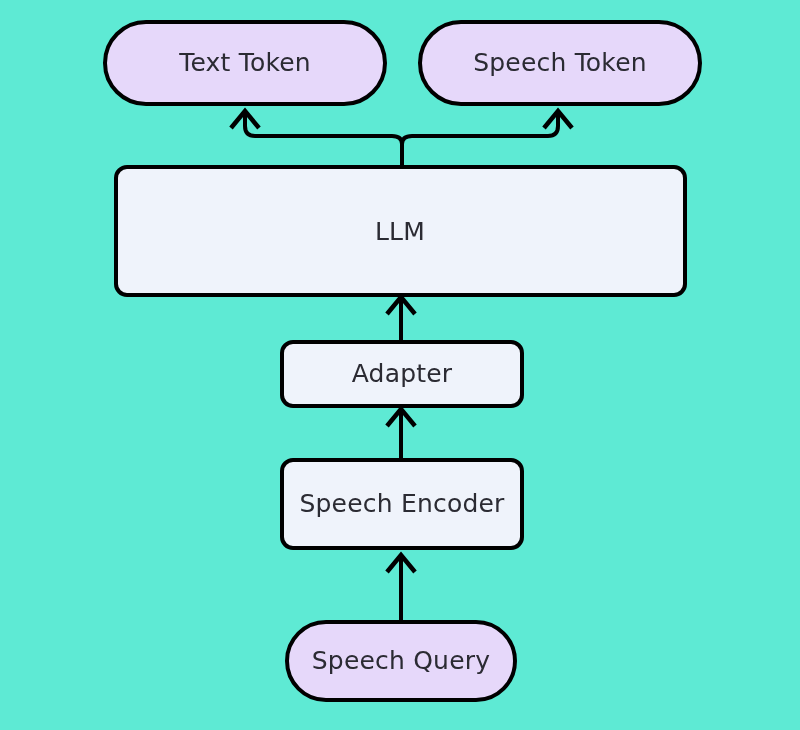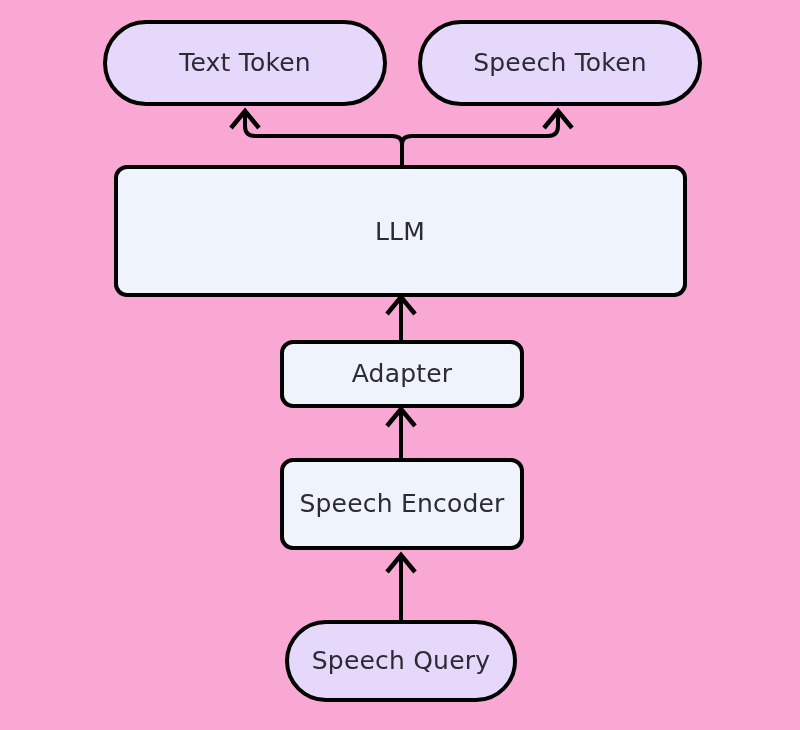--- a/index.html
+++ b/index.html
@@ -11,21 +11,21 @@
   body {
     width: 800px;
     height: 730px;
     overflow: hidden;
     font-family: "DejaVu Sans", "Liberation Sans", sans-serif;
   }
   #diagram-root {
     position: relative;
     width: 800px;
     height: 730px;
-    background: #f9a8d4;
+    background: #5eead4;
   }
   svg#flow-svg {
     position: absolute;
     left: 0;
     top: 0;
     width: 800px;
     height: 730px;
     display: block;
   }
   .node-shape {

